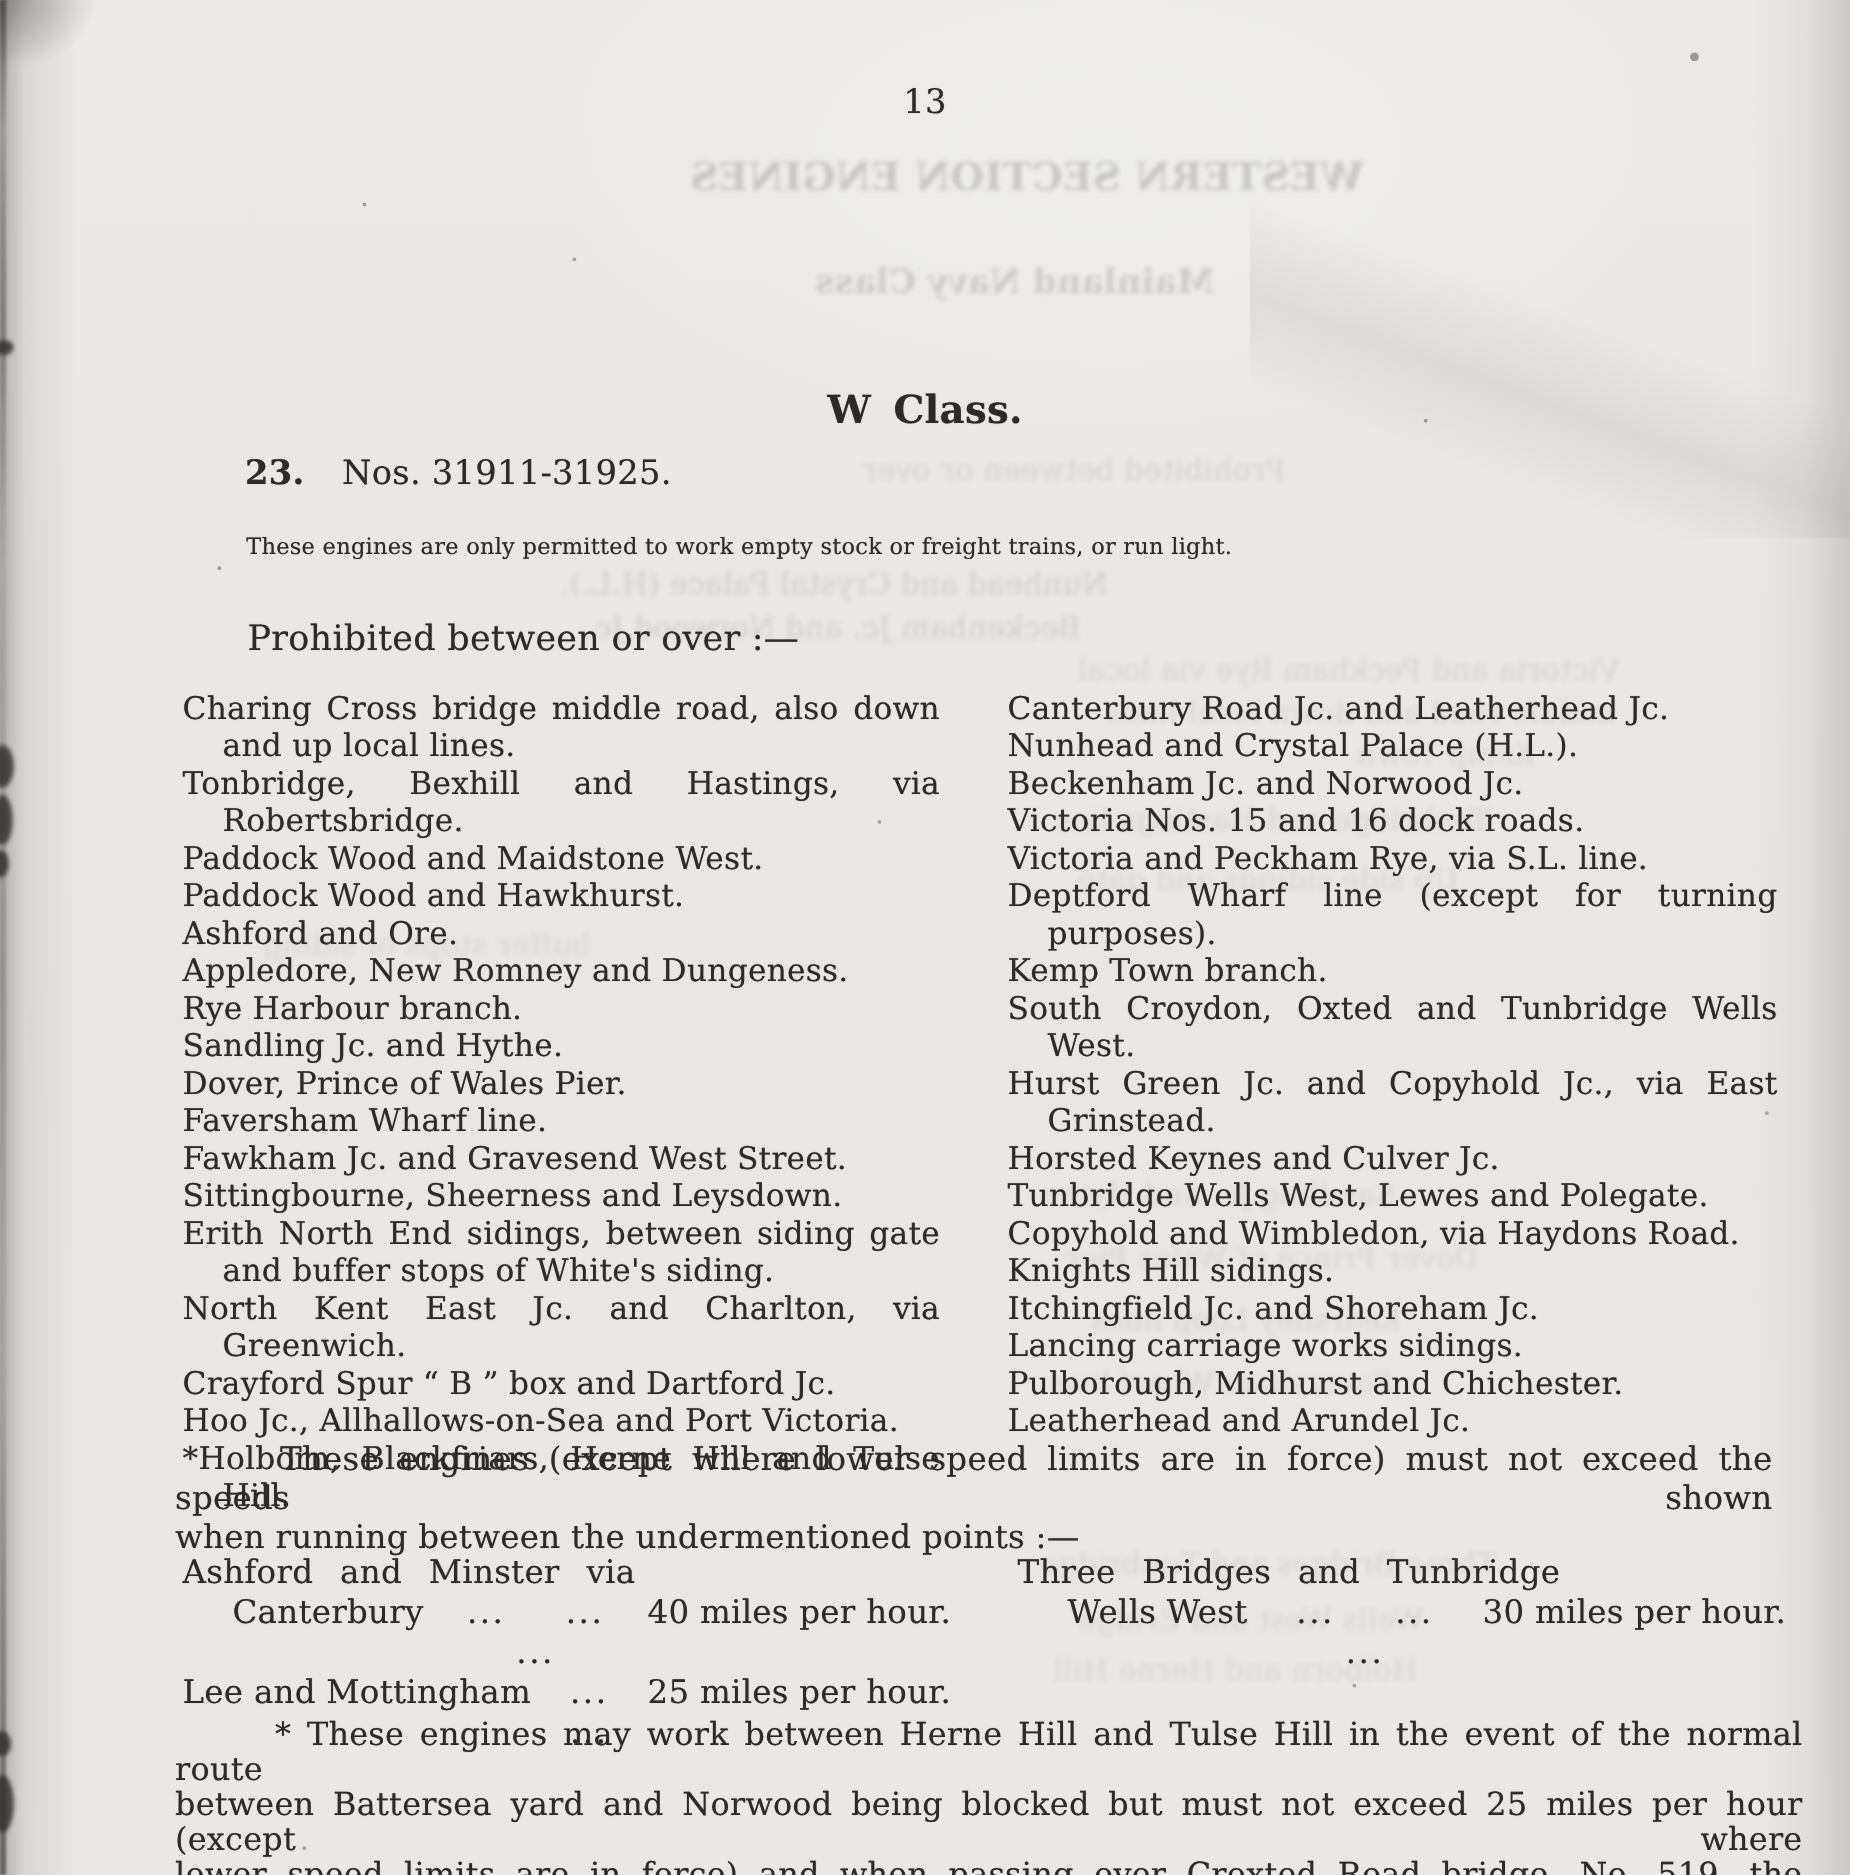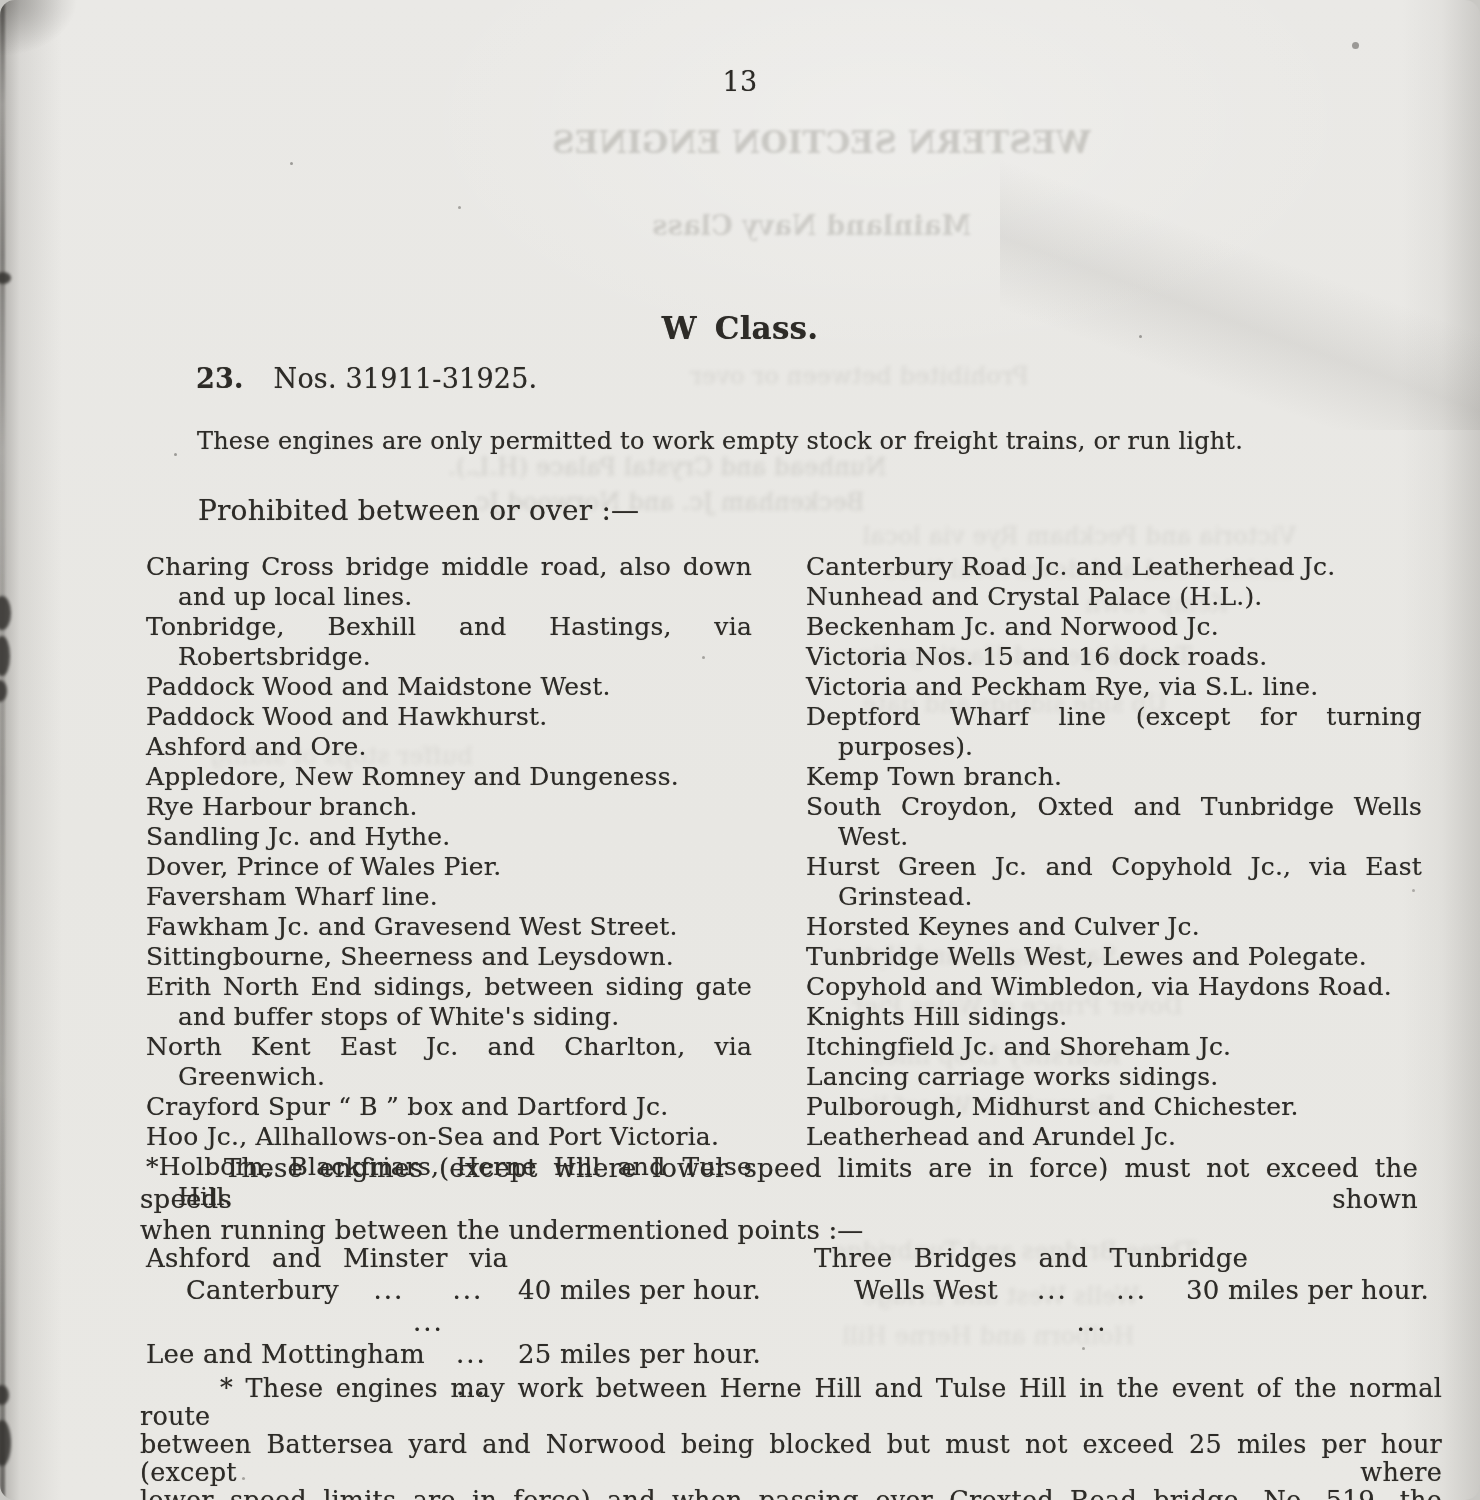--- a/index.html
+++ b/index.html
@@ -10,38 +10,37 @@
     background-color:#e9e8e4;
     background-image:
       radial-gradient(ellipse 110px 80px at 0px 0px, rgba(52,50,46,0.40), rgba(52,50,46,0) 70%),
       linear-gradient(90deg, rgba(70,66,61,0.34) 0px, rgba(70,66,61,0.10) 20px, rgba(70,66,61,0) 62px),
       linear-gradient(270deg, rgba(95,92,87,0.22) 0px, rgba(95,92,87,0.06) 38px, rgba(95,92,87,0) 78px),
       radial-gradient(ellipse 700px 350px at 60% 8%, rgba(255,255,255,0.22), rgba(255,255,255,0) 70%),
       linear-gradient(180deg, #eae9e6 0%, #e8e7e3 55%, #e9e8e4 100%);
     font-family:"DejaVu Serif","Liberation Serif",serif;
     color:#2d2b27;
     letter-spacing:0.2px;
-    border-radius:15px;
   }
   .txt { text-shadow:0 0 0.7px rgba(45,43,39,0.55); }
 
   .crease {
     position:absolute; right:0; top:0; width:480px; height:430px;
     background:linear-gradient(200deg, rgba(0,0,0,0) 55%, rgba(90,87,82,0.10) 68%, rgba(0,0,0,0) 80%);
   }
 
   .page-number { position:absolute; top:66px; left:0; width:100%; text-align:center; font-size:27px; }
 
   .class-heading { position:absolute; top:310px; left:0; width:100%; text-align:center;
     font-weight:bold; font-size:31px; word-spacing:7px; }
 
   .item-line { position:absolute; left:196px; top:363px; font-size:27px; }
   .item-number { font-weight:bold; margin-right:30px; }
 
-  .permitted-note { position:absolute; left:197px; top:427px; font-size:24px; }
+  .permitted-note { position:absolute; left:197px; top:427px; font-size:18px; }
 
   .prohibited-heading { position:absolute; left:198px; top:494px; font-size:28px; }
 
   .route-col { position:absolute; top:552px; font-size:25px; line-height:30px; }
   .route-col-left  { left:146px; width:606px; }
   .route-col-right { left:806px; width:616px; }
   .route-item { text-align:justify; padding-left:32px; text-indent:-32px;
     text-shadow:0 0 0.7px rgba(45,43,39,0.55); }
 
   .speed-intro { position:absolute; left:140px; top:1153px; width:1278px; font-size:26px; line-height:31px; }

